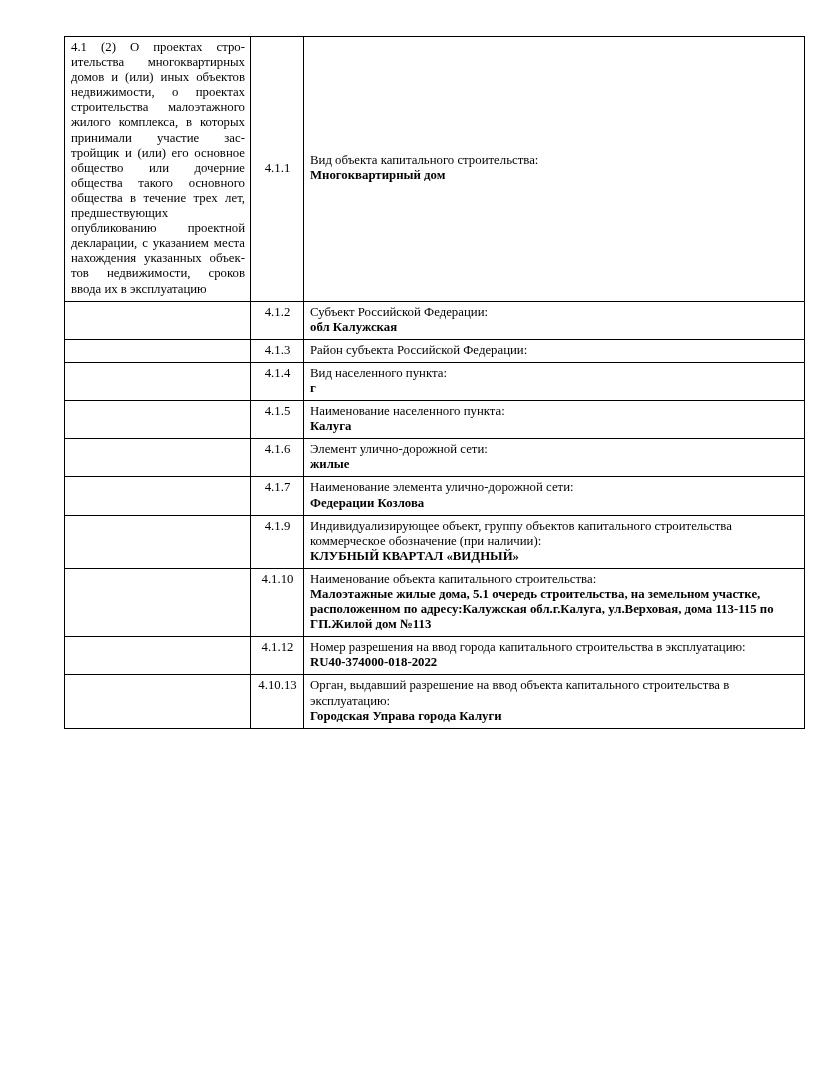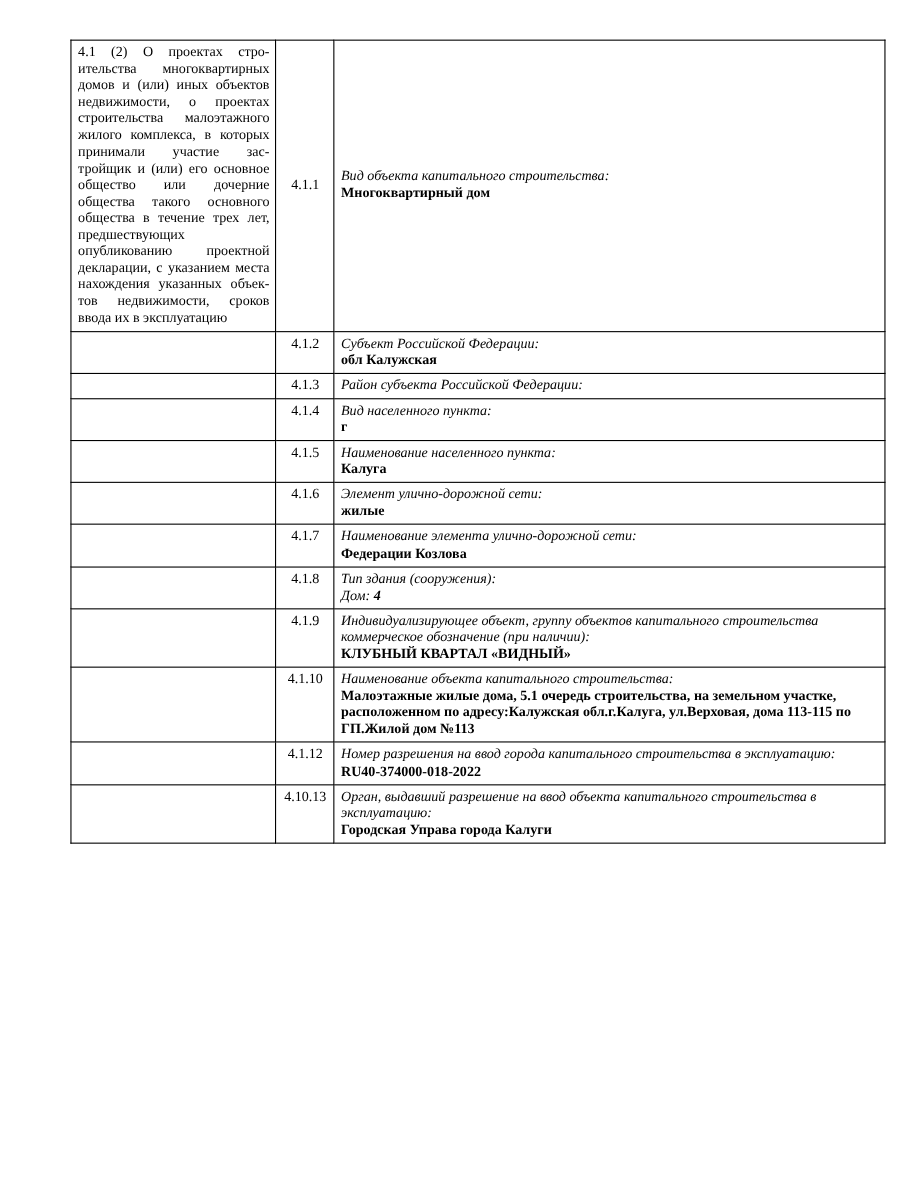--- a/index.html
+++ b/index.html
@@ -56,21 +56,20 @@
   }
   td.content-cell {
     text-align: left;
     vertical-align: middle;
   }
   td.content-cell.vtop {
     vertical-align: middle;
   }
   .q {
     display: block;
-    font-style: italic;
   }
   .a {
     display: block;
     font-weight: bold;
   }
   .inline-a {
     font-weight: bold;
   }
   .empty-cell {
     height: auto;
@@ -142,28 +141,20 @@
 
       <tr>
         <td class="empty-cell"></td>
         <td class="code-cell">4.1.7</td>
         <td class="content-cell">
           <span class="q">Наименование элемента улично-дорожной сети:</span>
           <span class="a">Федерации Козлова</span>
         </td>
       </tr>
 
-      <tr>
-        <td class="empty-cell"></td>
-        <td class="code-cell">4.1.8</td>
-        <td class="content-cell">
-          <span class="q">Тип здания (сооружения):</span>
-          <span class="q"><span>Дом: </span><span class="inline-a">4</span></span>
-        </td>
-      </tr>
 
       <tr>
         <td class="empty-cell"></td>
         <td class="code-cell">4.1.9</td>
         <td class="content-cell">
           <span class="q">Индивидуализирующее объект, группу объектов капитального стро­ительства коммерческое обозначение (при наличии):</span>
           <span class="a">КЛУБНЫЙ КВАРТАЛ «ВИДНЫЙ»</span>
         </td>
       </tr>
 

